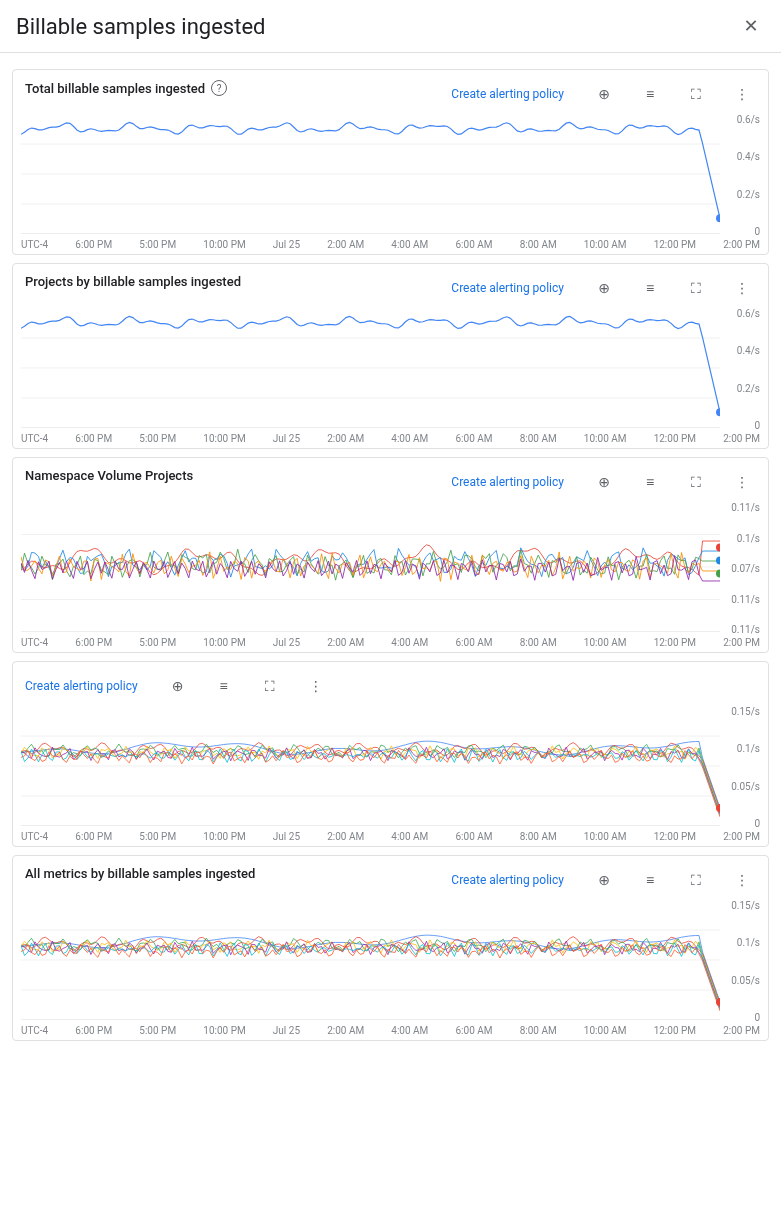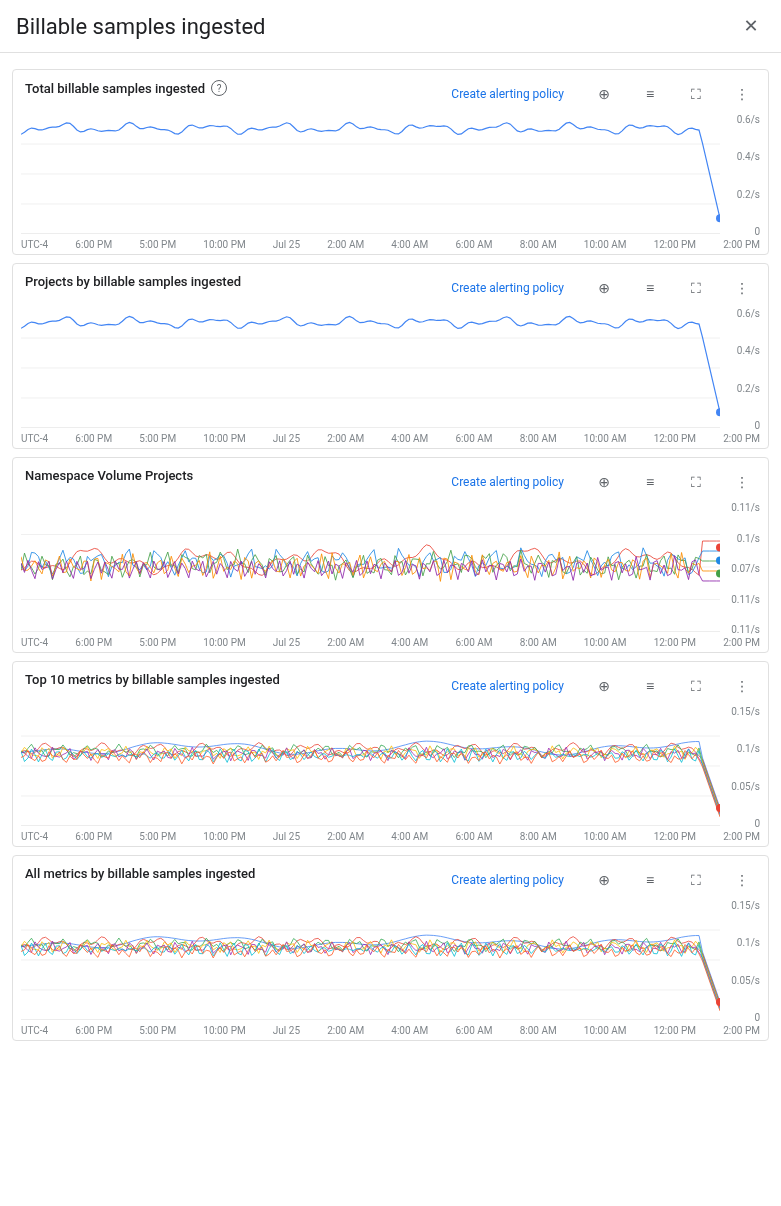--- a/index.html
+++ b/index.html
@@ -265,23 +265,20 @@
           <span>4:00 AM</span>
           <span>6:00 AM</span>
           <span>8:00 AM</span>
           <span>10:00 AM</span>
           <span>12:00 PM</span>
           <span>2:00 PM</span>
         </div>
       </div>
       <div class="chart-panel">
         <div class="chart-header">
-          <div class="chart-title-area">
-            <span class="chart-title">Top 10 metrics by billable samples ingested</span>
-          </div>
           <div class="chart-actions">
             <a class="create-alert-link">Create alerting policy</a>
             <button class="action-icon-btn">⊕</button>
             <button class="action-icon-btn">≡</button>
             <button class="action-icon-btn">⛶</button>
             <button class="action-icon-btn">⋮</button>
           </div>
         </div>
         <div class="chart-body">
           <div style="display: flex; align-items: stretch;">

